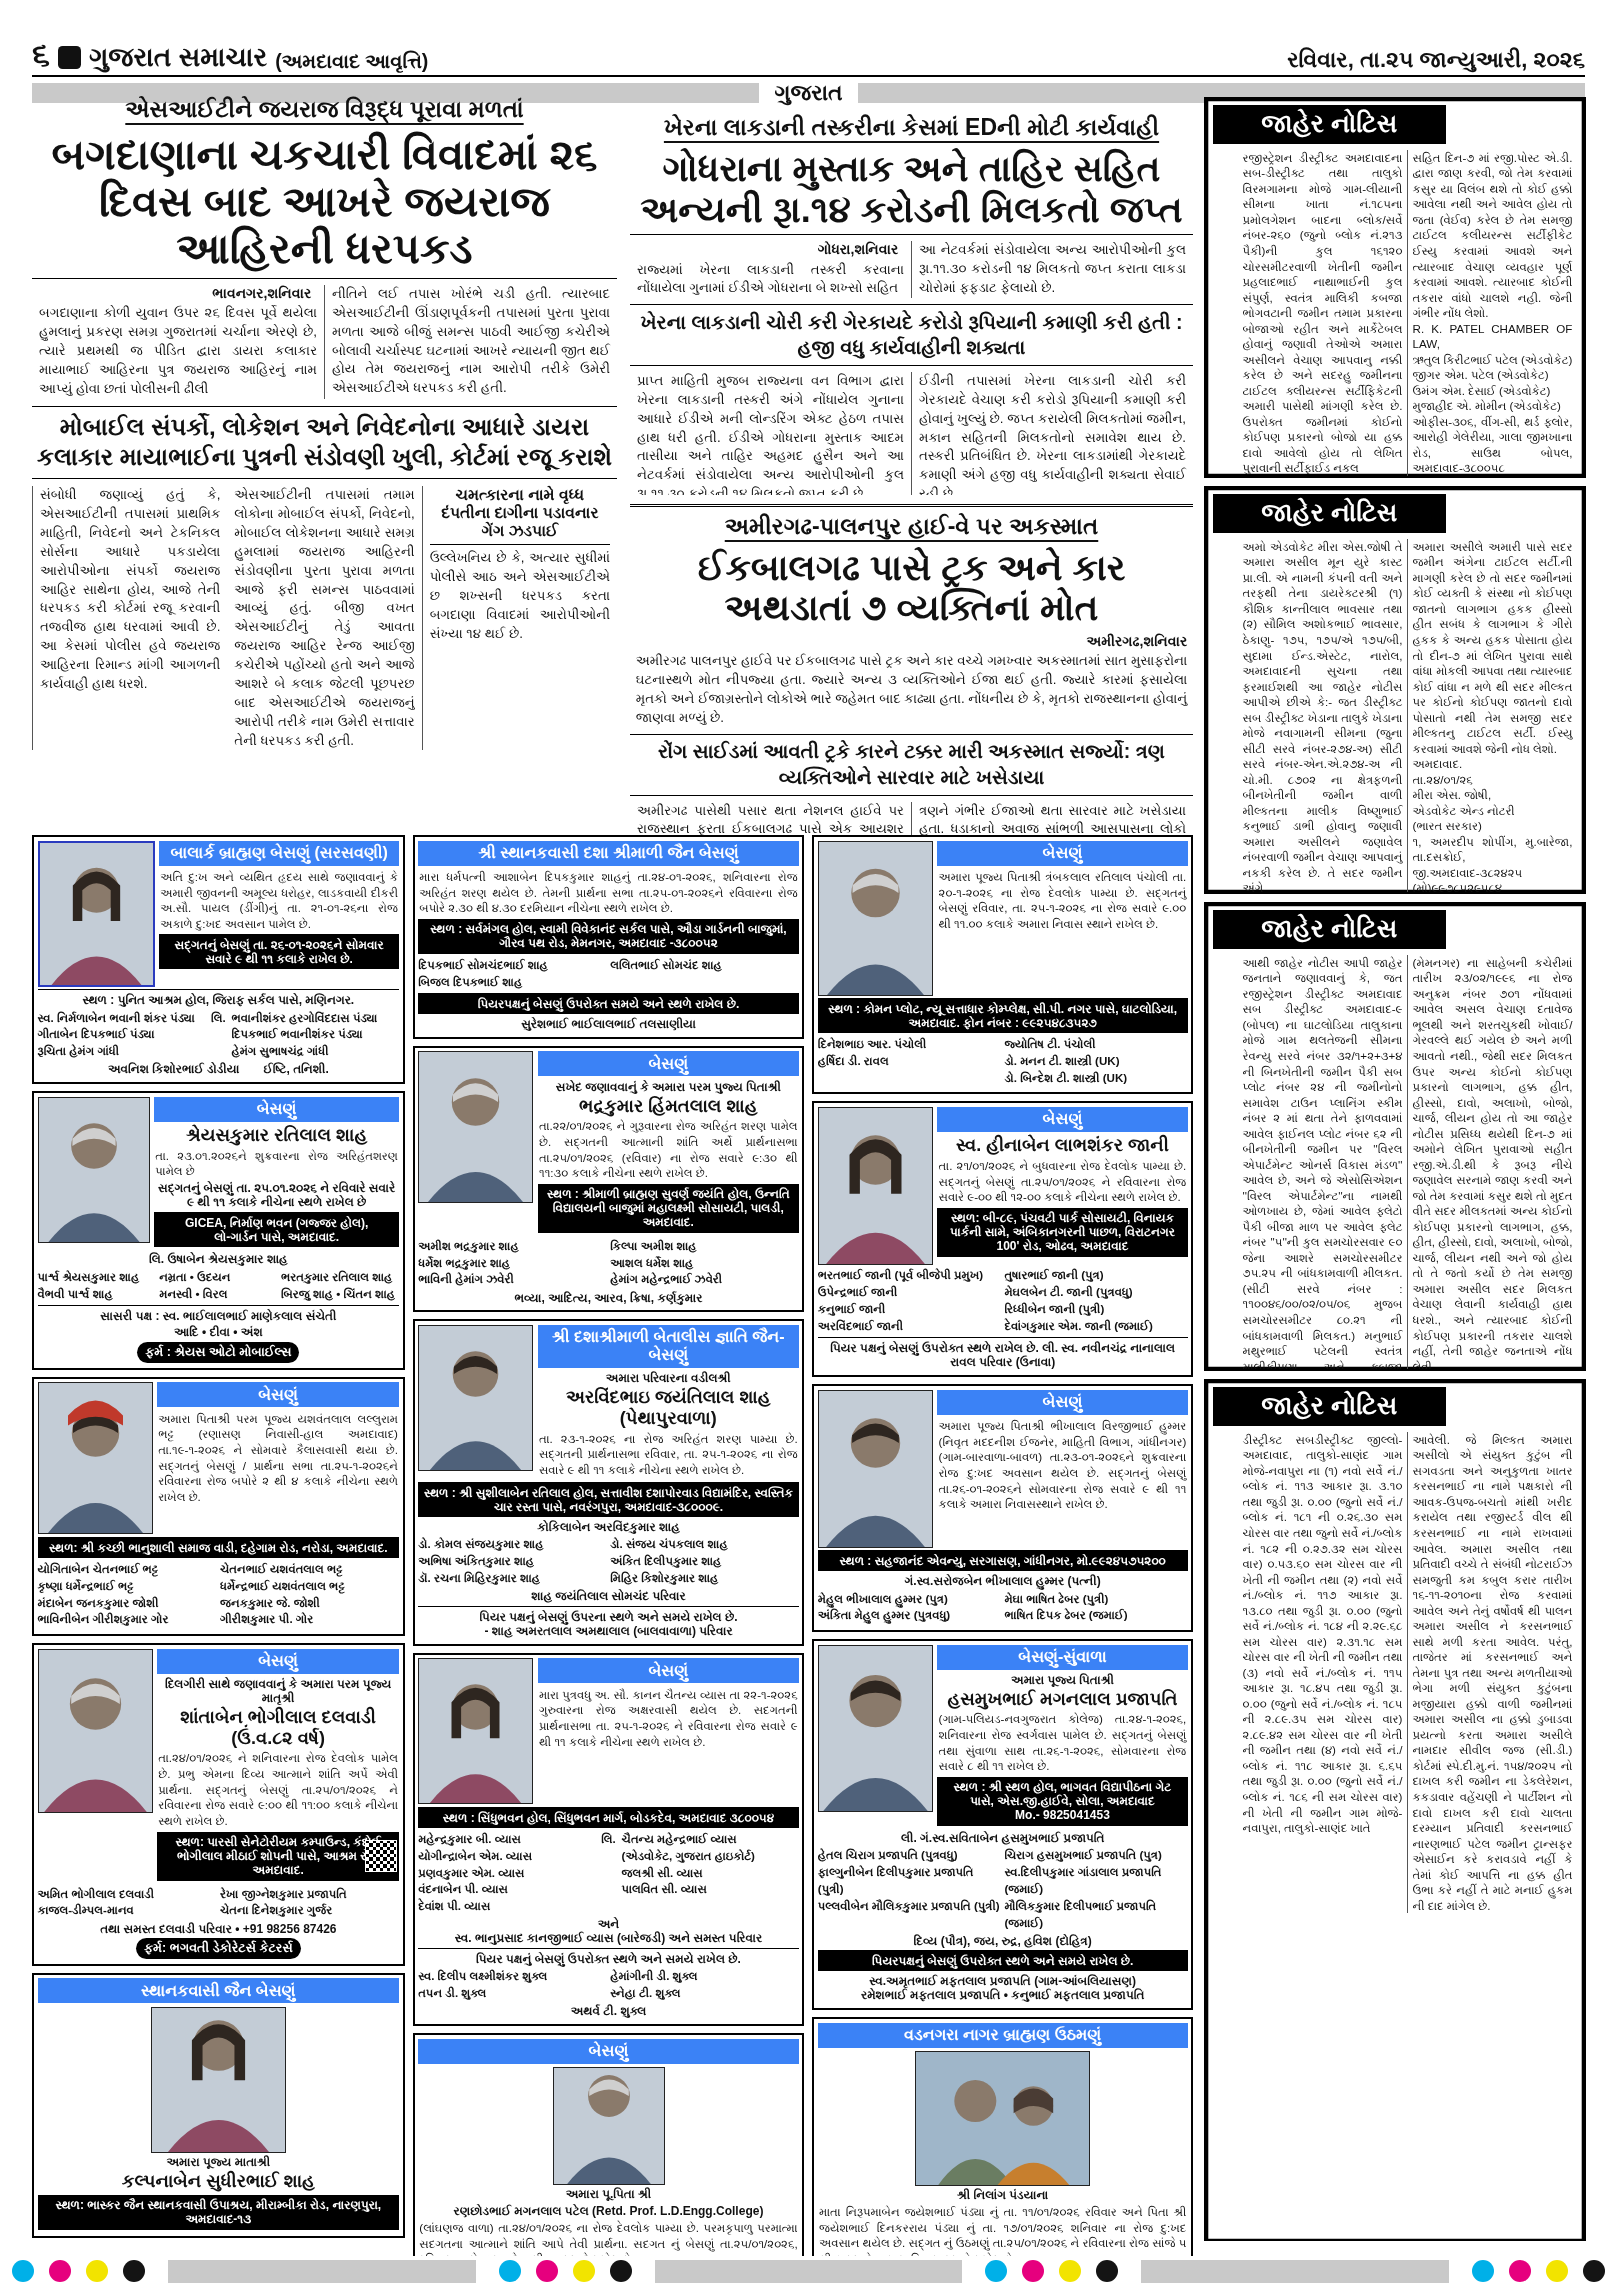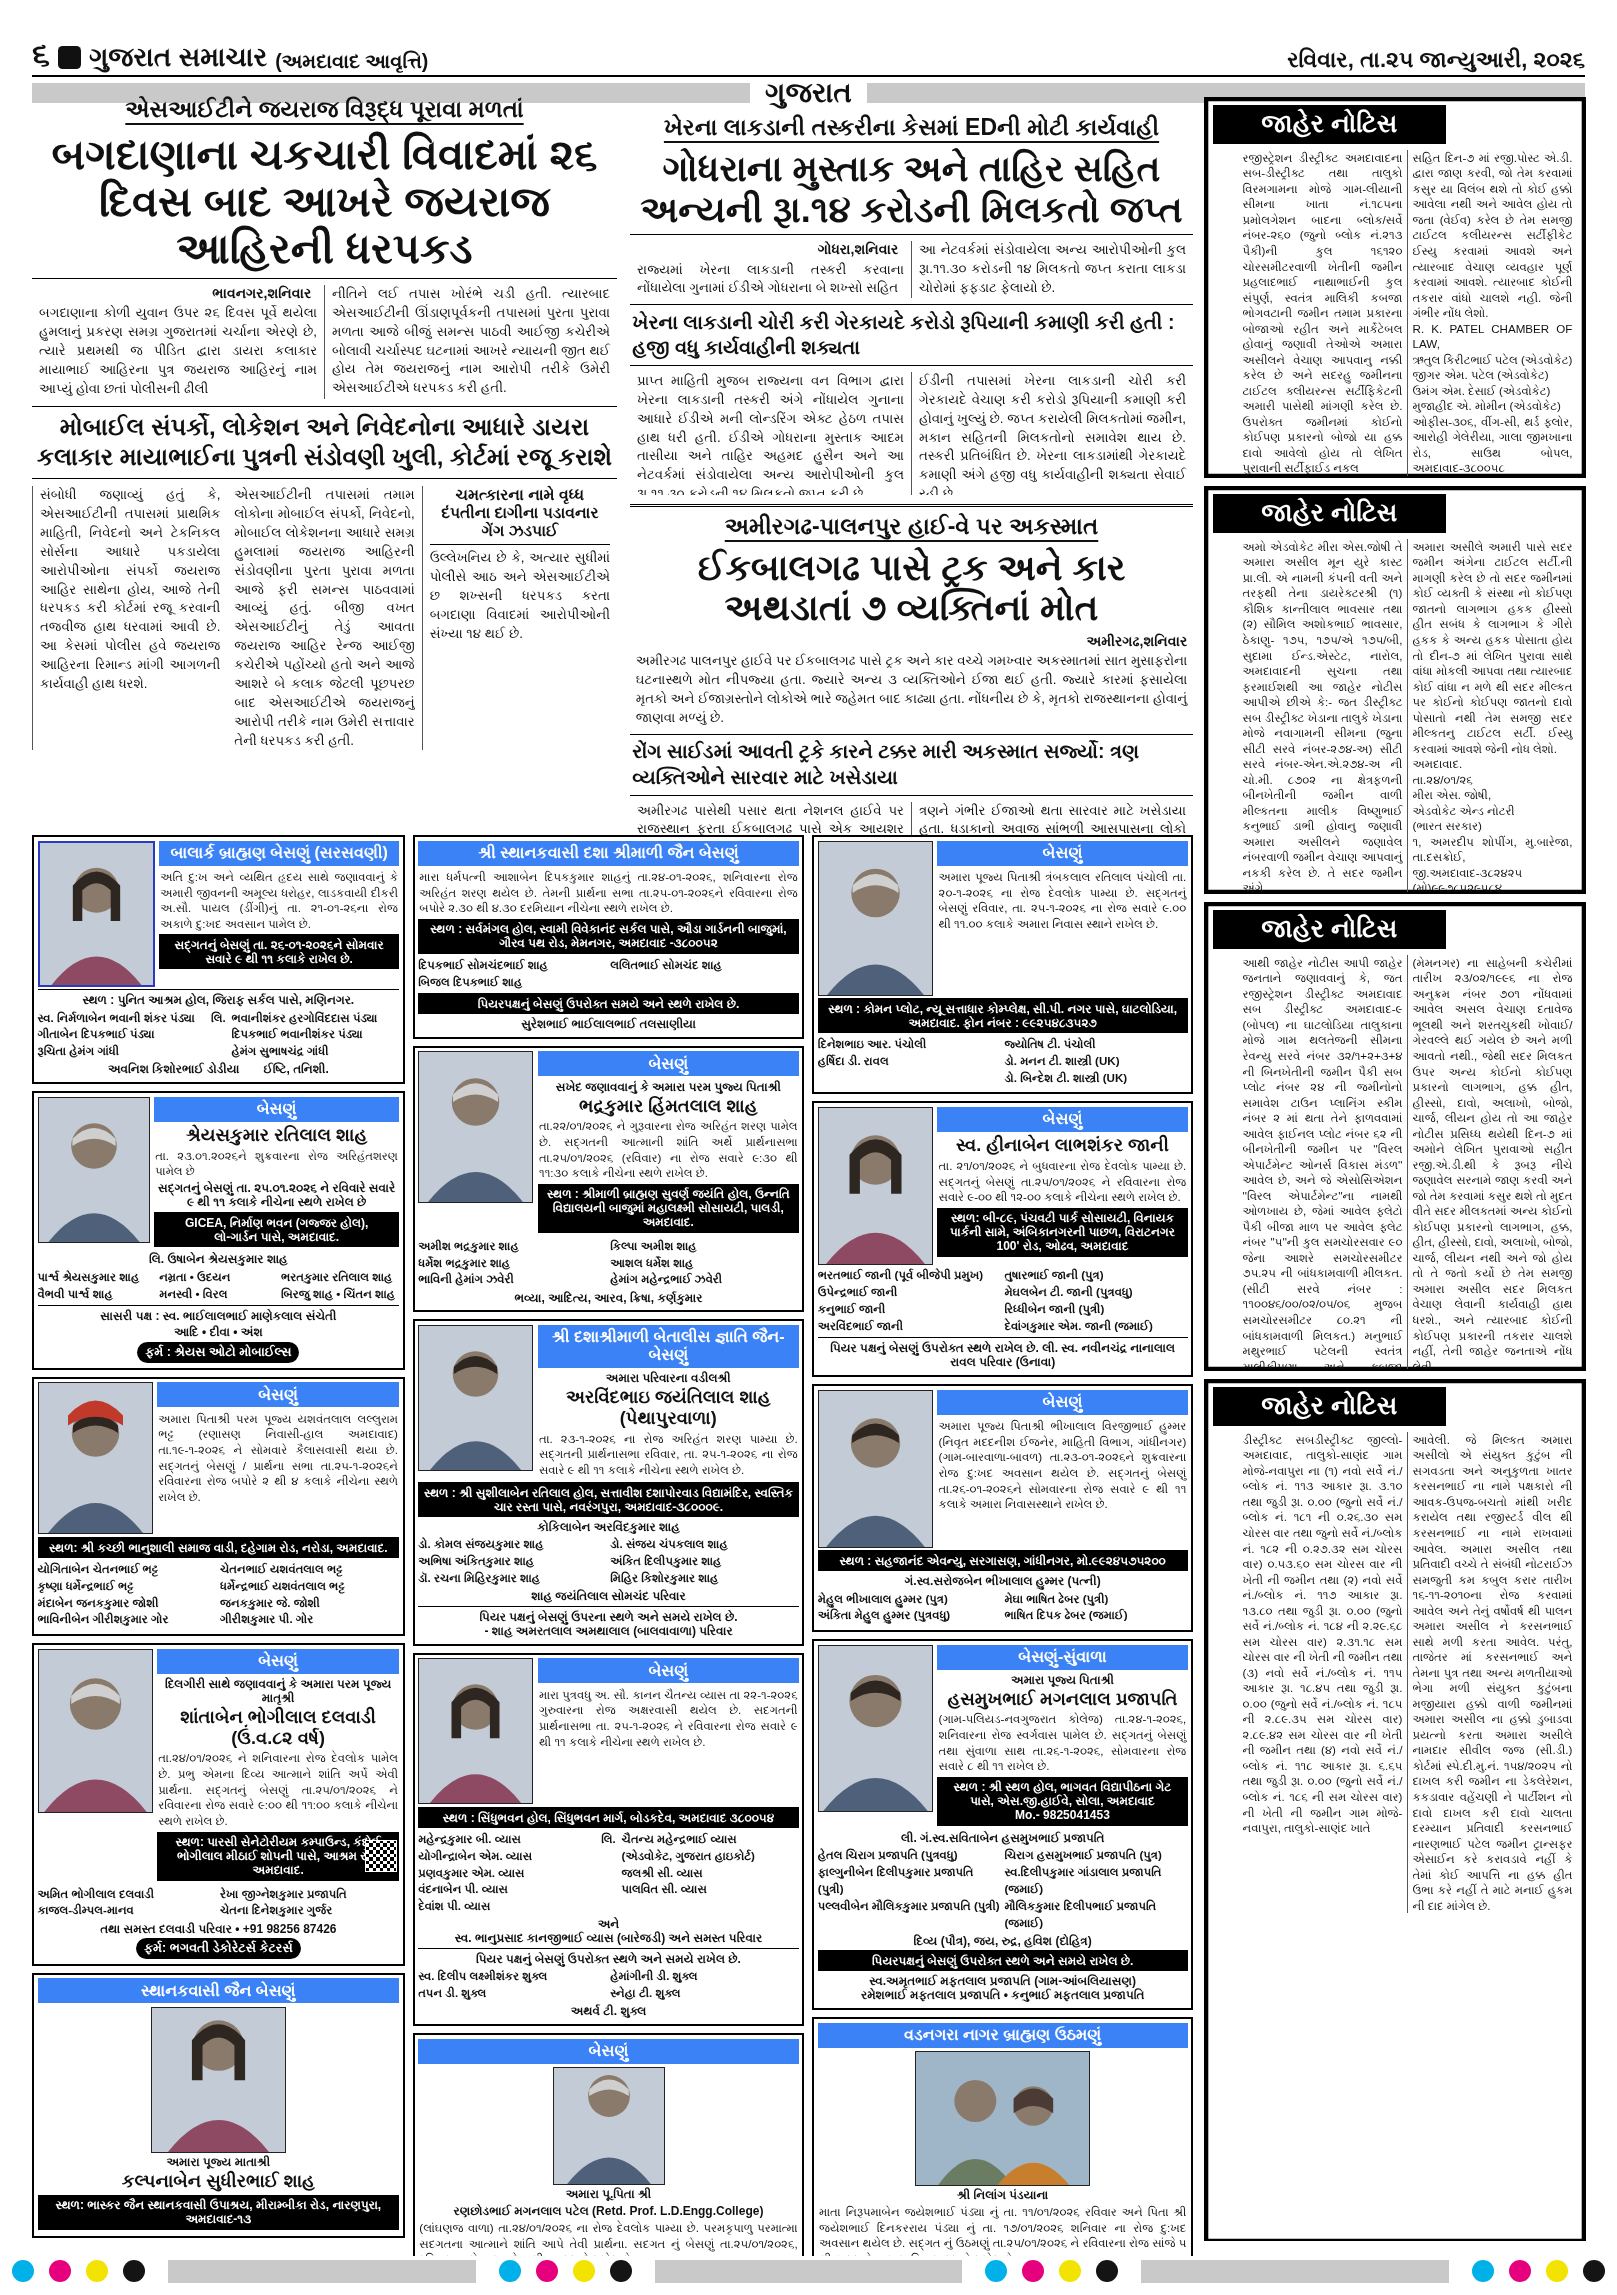--- a/index.html
+++ b/index.html
@@ -10,39 +10,39 @@
             display:flex;align-items:flex-end;justify-content:space-between;}
   .mast-left{display:flex;align-items:flex-end;gap:8px;}
   .page-num{font-size:32px;font-weight:bold;}
   .mast-logo{width:23px;height:23px;background:#111;border-radius:4.6px;margin-bottom:3.5px;}
   .mast-name{font-size:26.6px;font-weight:bold;}
   .mast-edition{font-size:19.6px;font-weight:bold;}
   .mast-date{font-size:22px;font-weight:bold;}
   .mast-rule{position:absolute;left:32px;right:32px;top:75px;border-top:2.3px solid #000;}
   .section-strip{position:absolute;left:32px;right:32px;top:82px;height:22px;display:flex;align-items:center;}
   .gray-bar{height:19.6px;background:#c9c9c9;flex:1;}
-  .section-name{font-size:28px;font-weight:bold;padding:0 15px;white-space:nowrap;}
+  .section-name{font-size:22px;font-weight:bold;padding:0 15px;white-space:nowrap;}
   
   .article{position:absolute;overflow:hidden;}
   .a1{left:32px;top:95px;width:585px;height:715px;}
   .a2{left:630px;top:113px;width:563px;height:382px;}
   .a3{left:630px;top:504px;width:563px;height:325px;border-top:3.5px double #000;padding-top:4.6px;}
   .kicker{font-size:23px;font-weight:bold;text-align:center;text-decoration:underline;
           text-underline-offset:5.8px;margin:1.2px 0 8px;}
   .headline-xl{font-size:42px;line-height:1.12;font-weight:bold;text-align:center;margin:0 0 5.8px;}
   .headline-lg{font-size:36px;line-height:1.12;font-weight:bold;text-align:center;margin:0 0 4.6px;}
   .art-rule{border-top:1.7px solid #000;margin:3.5px 0 5.8px;}
   .dateline{font-size:14px;font-weight:bold;text-align:right;margin:0 5.8px 2.3px 0;}
   .body{font-size:13.3px;line-height:1.42;text-align:justify;margin:0;}
   .cols2,.cols3{display:flex;gap:0;}
   .cols2 .col,.cols3 .col{flex:1;padding:0 7px;}
   .divl{border-left:1.2px solid #555;}
   .subhead2{font-size:24px;line-height:1.25;font-weight:bold;text-align:center;
             border-top:1.2px solid #000;border-bottom:1.2px solid #000;padding:5.8px 2.3px;margin:7px 0;}
-  .subhead-band{font-size:19.6px;line-height:1.3;font-weight:bold;text-align:left;
+  .subhead-band{font-size:19.6px;line-height:1.3;font-weight:bold;text-align:center;
             border-top:1.2px solid #000;border-bottom:1.2px solid #000;padding:4.6px 2.3px;margin:5.8px 0;}
   .mini-head{font-size:15.6px;font-weight:bold;text-align:center;margin:0 0 4.6px;border-bottom:1.2px solid #000;padding-bottom:3.5px;}
   
   .rail{position:absolute;left:1204px;top:97px;width:382px;height:2144px;overflow:hidden;}
   .notice{border:2.3px solid #000;box-shadow:0 0 0 1.2px #fff,0 0 0 2.3px #000 inset;
           padding:5.8px 7px;margin-bottom:8px;overflow:hidden;box-sizing:border-box;background:#fff;}
   .n-title{background:#000;color:#fff;font-size:25.4px;font-weight:bold;text-align:center;
            width:62%;padding:4.6px 3.5px;margin:0 0 5.8px;}
   .n-cols{display:flex;margin-left:25px;}
   .n-col{flex:1;font-size:11.6px;line-height:1.34;text-align:justify;white-space:pre-line;padding:0 4.6px;}

